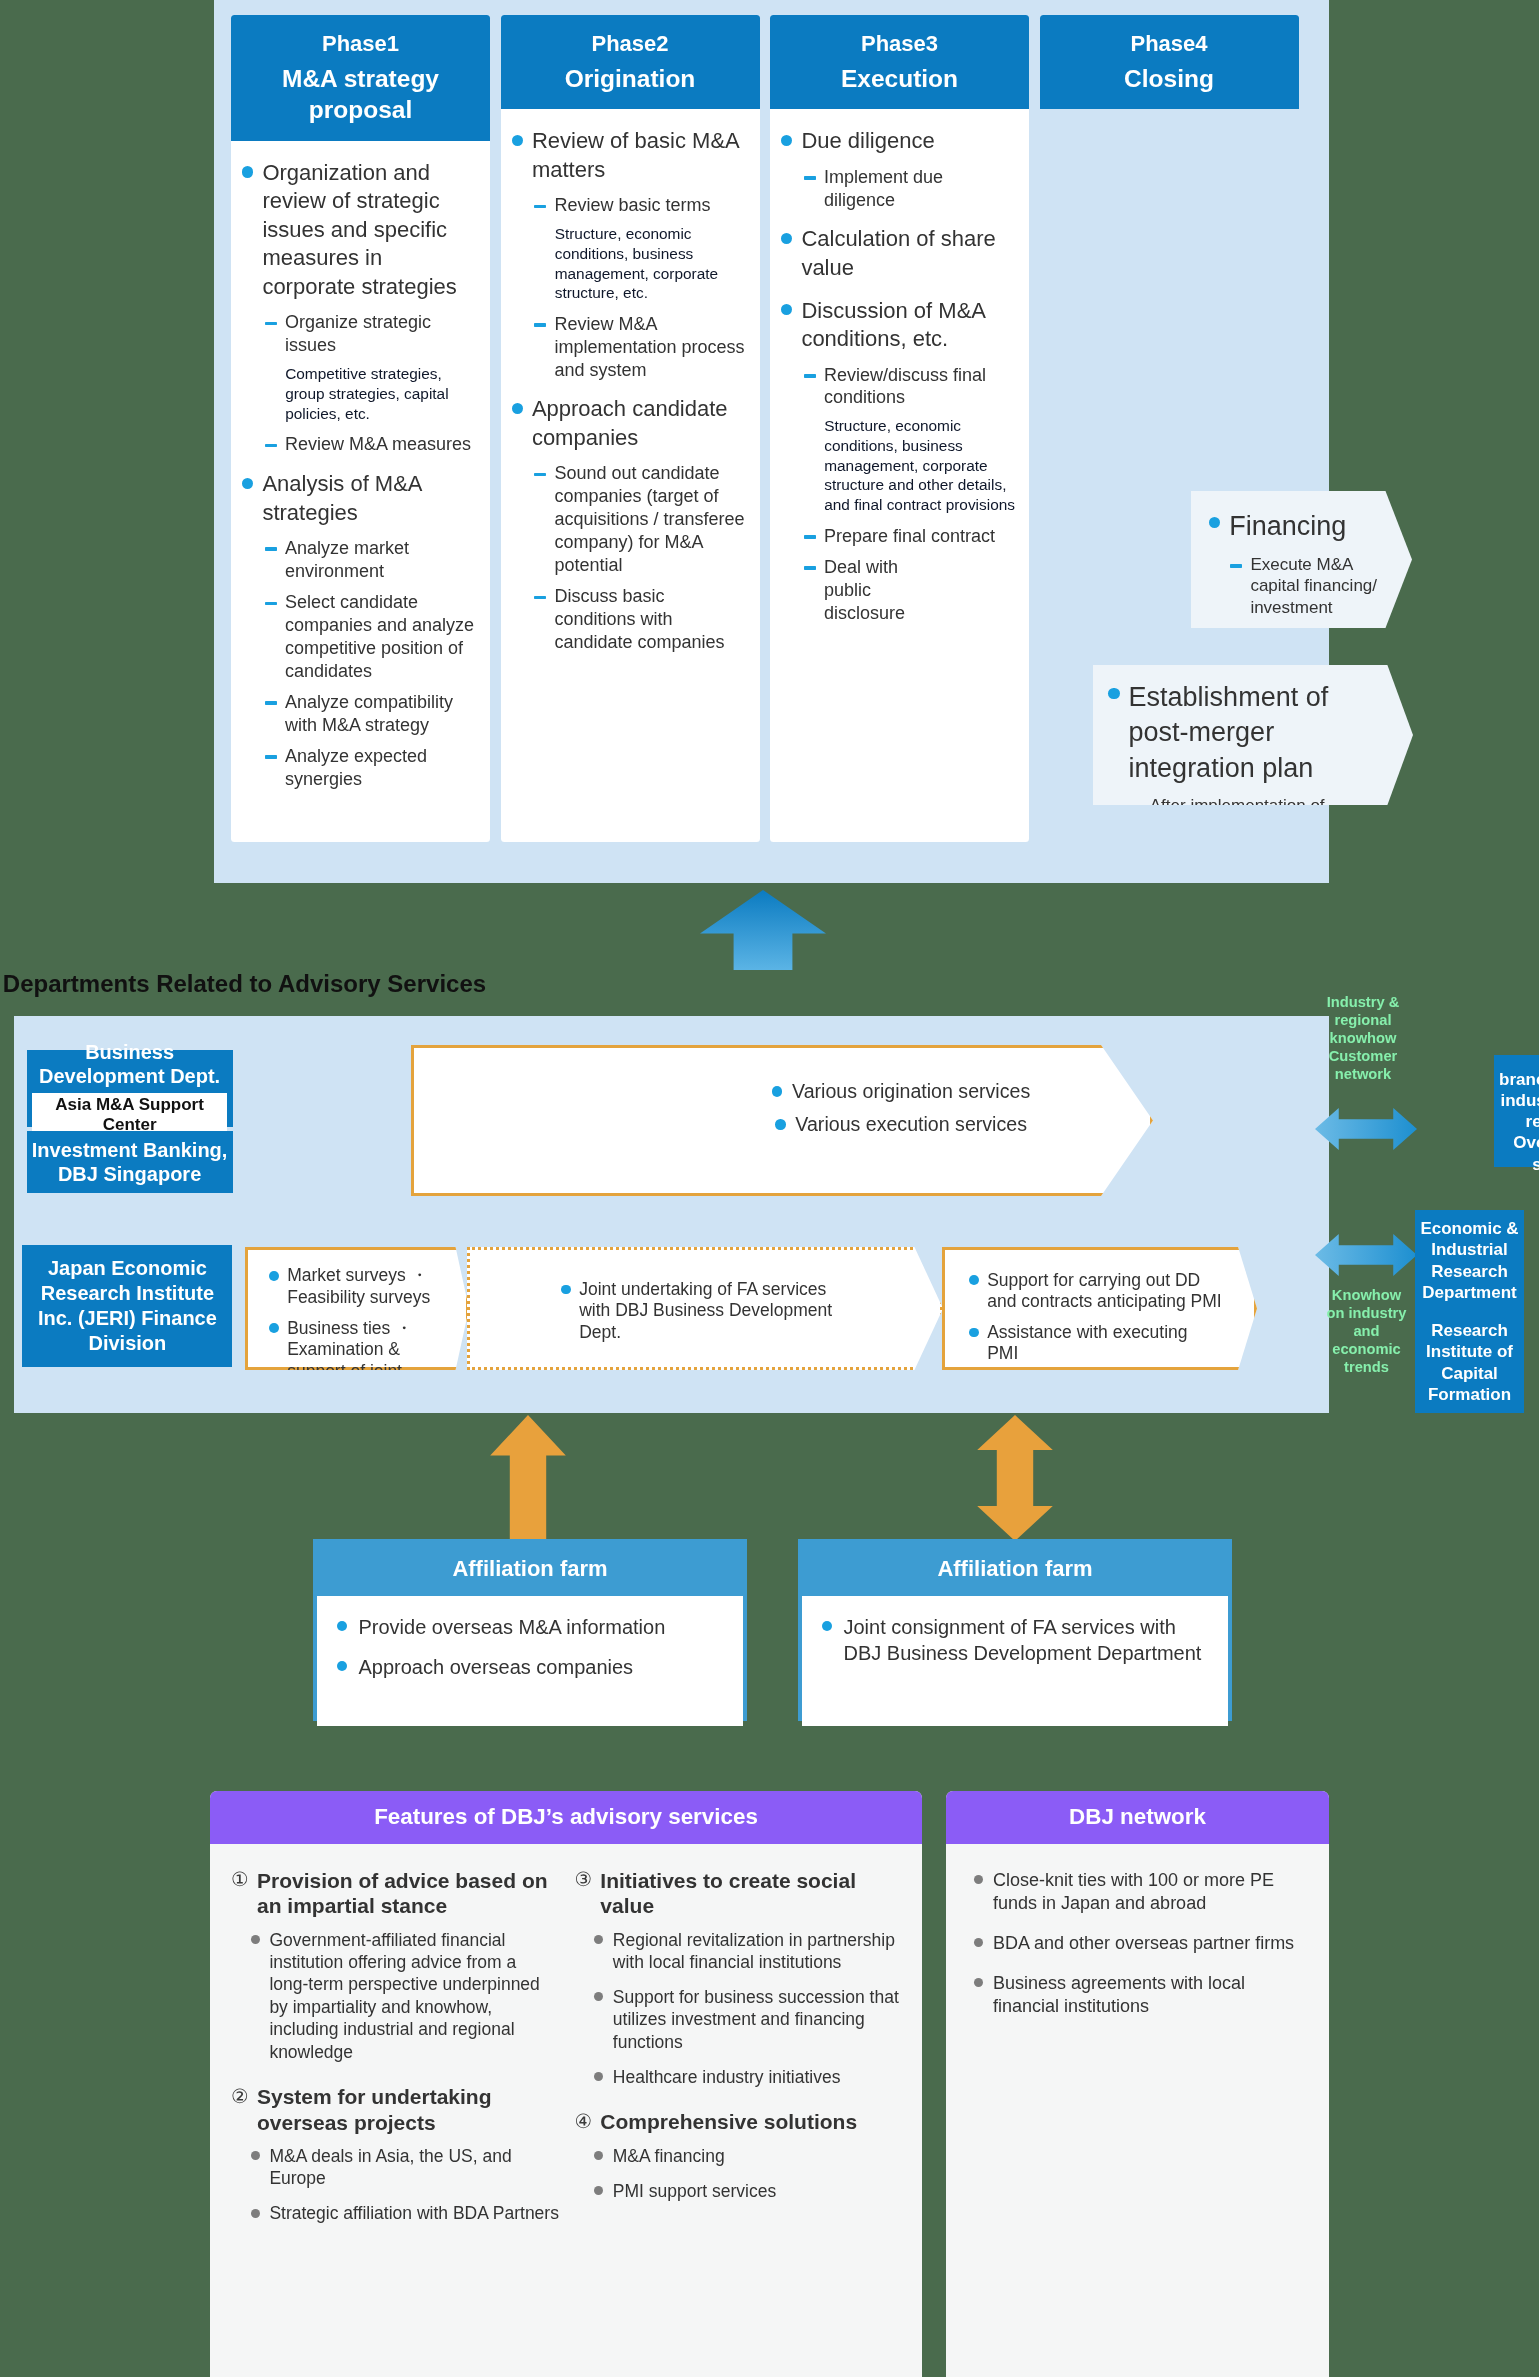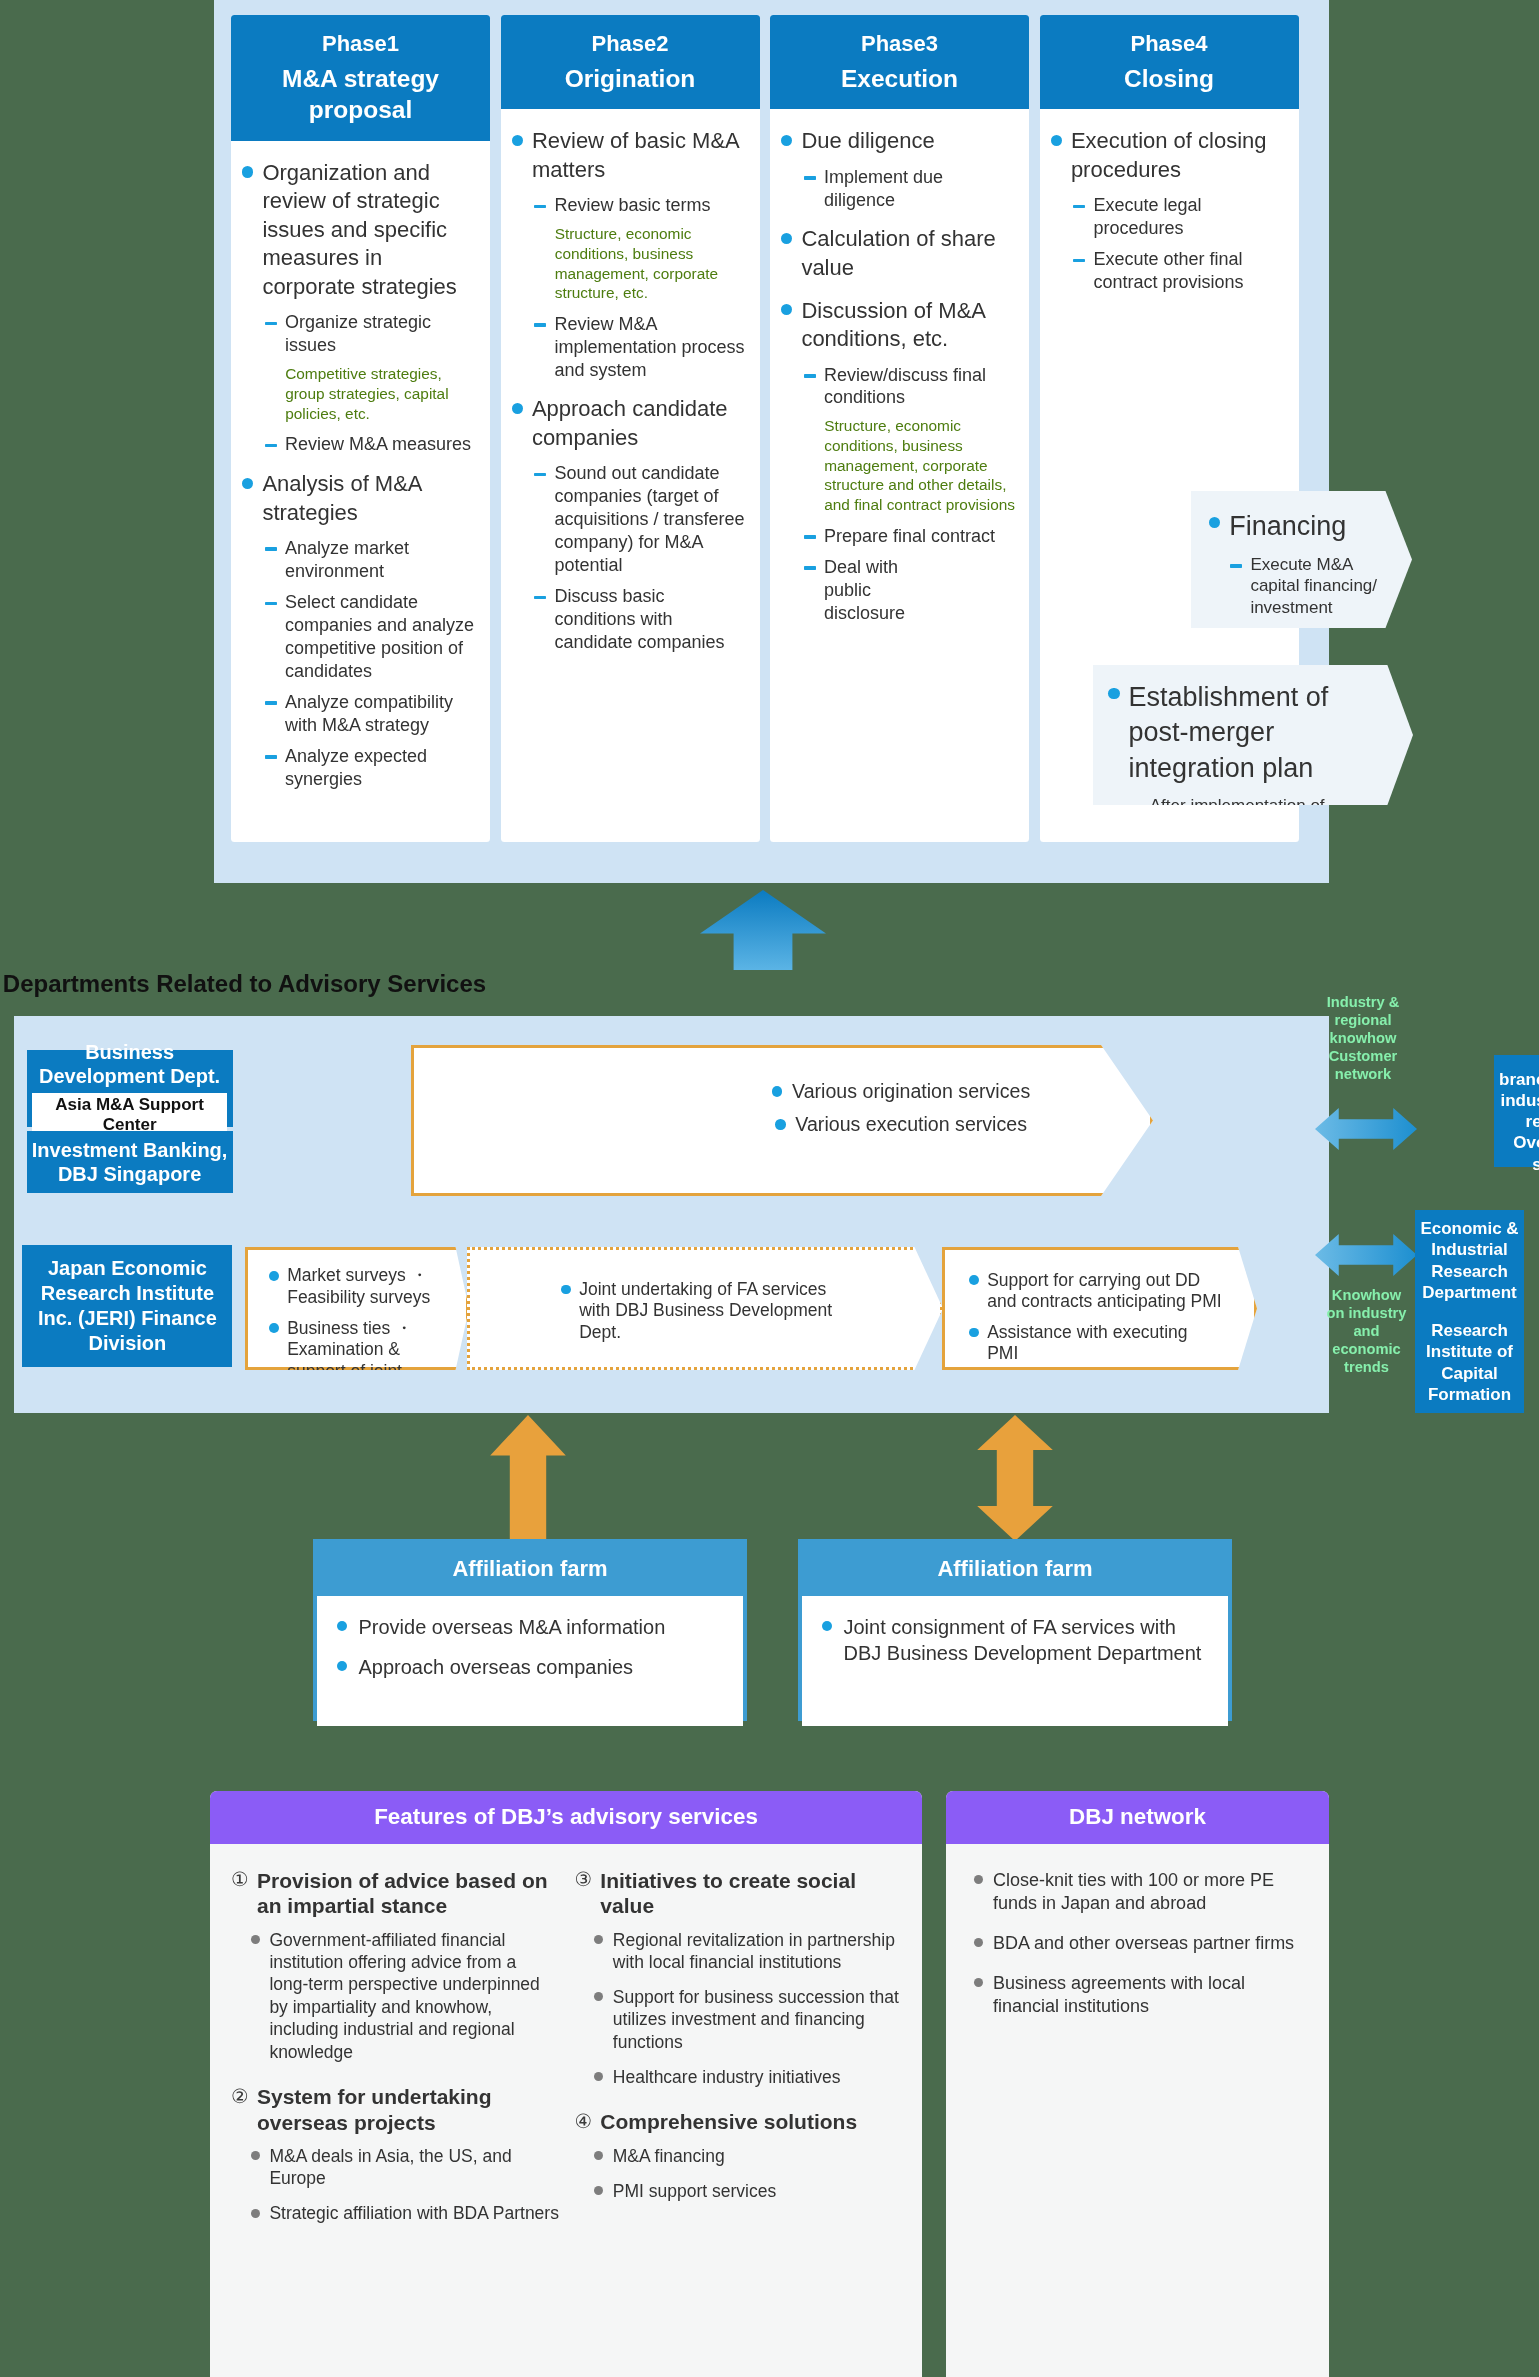--- a/index.html
+++ b/index.html
@@ -40,21 +40,21 @@
   .l1 .dot {
     width: 11.2px; height: 11.2px; border-radius: 50%; background: #19A0E0;
     flex: none; margin-top: 7.7px;
   }
   .l1 .txt { font-size: 22px; line-height: 1.30; color: #333; }
   .l2 { display: flex; gap: 8.4px; margin: 8.4px 0 7px 22.4px; align-items: flex-start; }
   .l2 .dash {
     width: 12px; height: 3.5px; background: #19A0E0; flex: none; margin-top: 10.5px; border-radius: 0.7px;
   }
   .l2 .txt { font-size: 18px; line-height: 1.27; color: #333; }
-  .l3 { margin: 5.6px 0 9.8px 43px; font-size: 15.4px; line-height: 1.28; color: #4d7c0f; }
+  .l3 { margin: 5.6px 0 9.8px 43px; font-size: 15.4px; line-height: 1.28; color: #0f172a; }
   .grp { margin-bottom: 14px; }
 
   
   .chev {
     position: absolute; background: #eef4f9;
   }
   .chev.financing {
     left: 977px; top: 491px; width: 221px; height: 137px;
     clip-path: polygon(0 0, 88% 0, 100% 50%, 88% 100%, 0 100%);
     padding: 18px 0 0 18px;
@@ -316,36 +316,20 @@
             </div>
           </div>
         </div>
       </div>
 
       <div class="phase-col mid">
         <div class="phase-head">
           <div class="phase-num">Phase4</div>
           <div class="phase-title">Closing</div>
         </div>
-        <div class="phase-body">
-          <div class="grp">
-            <div class="l1">
-              <span class="dot"></span>
-              <span class="txt">Execution of closing procedures</span>
-            </div>
-            <div class="l2">
-              <span class="dash"></span>
-              <span class="txt">Execute legal procedures</span>
-            </div>
-            <div class="l2">
-              <span class="dash"></span>
-              <span class="txt">Execute other final contract provisions</span>
-            </div>
-          </div>
-        </div>
       </div>
 
     </div>
 
     <div class="chev financing">
       <div class="l1">
         <span class="dot"></span>
         <span class="txt">Financing</span>
       </div>
       <div class="l2" style="margin-left:21px">

